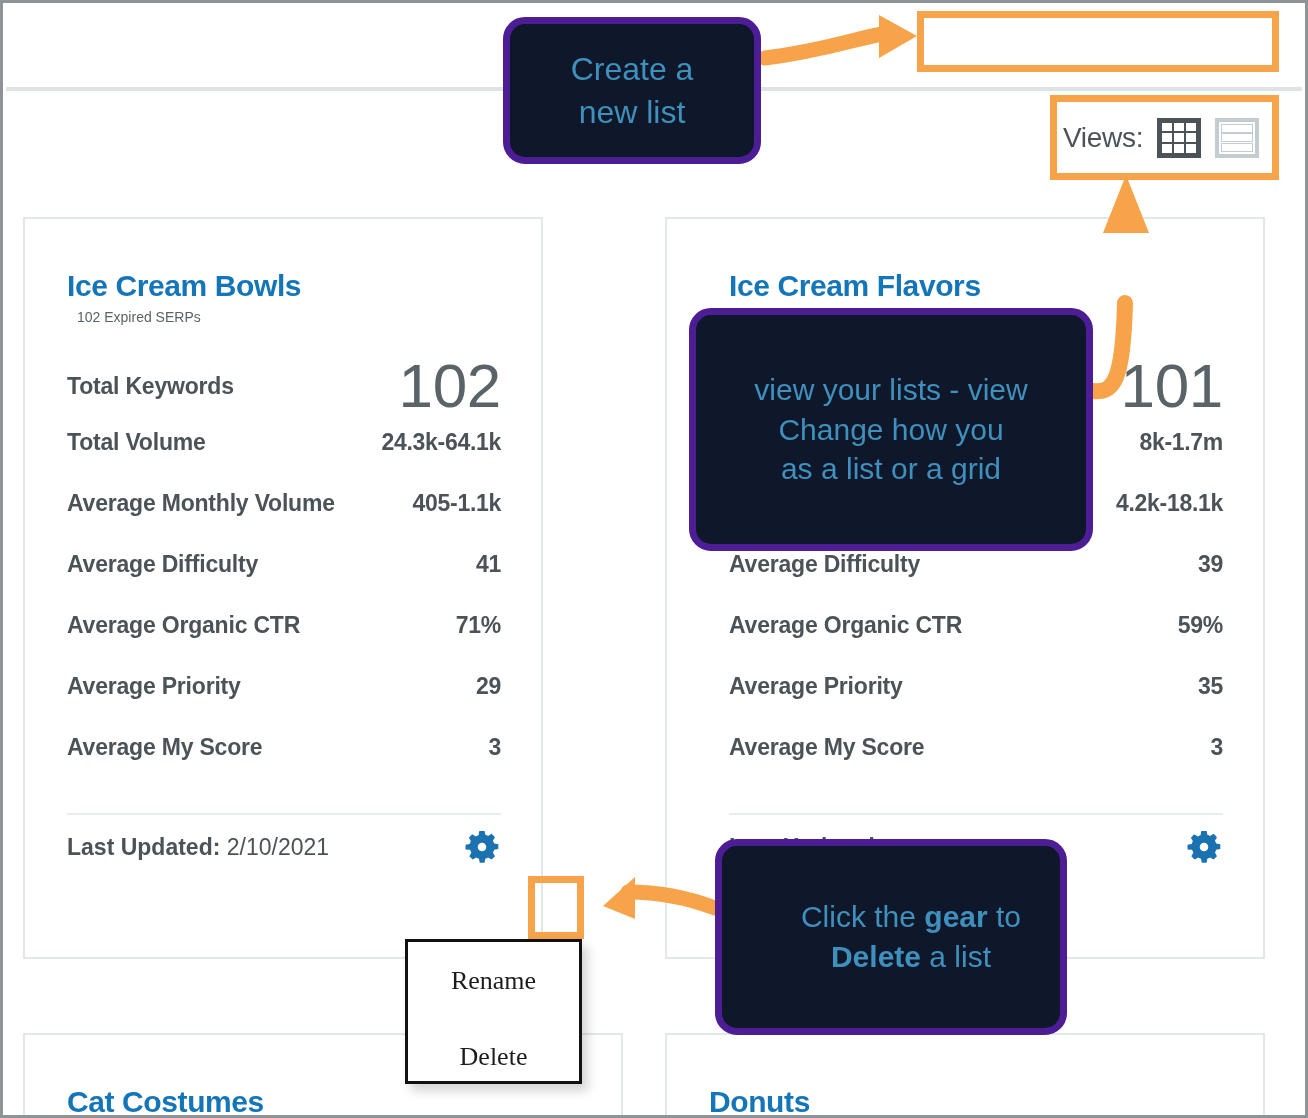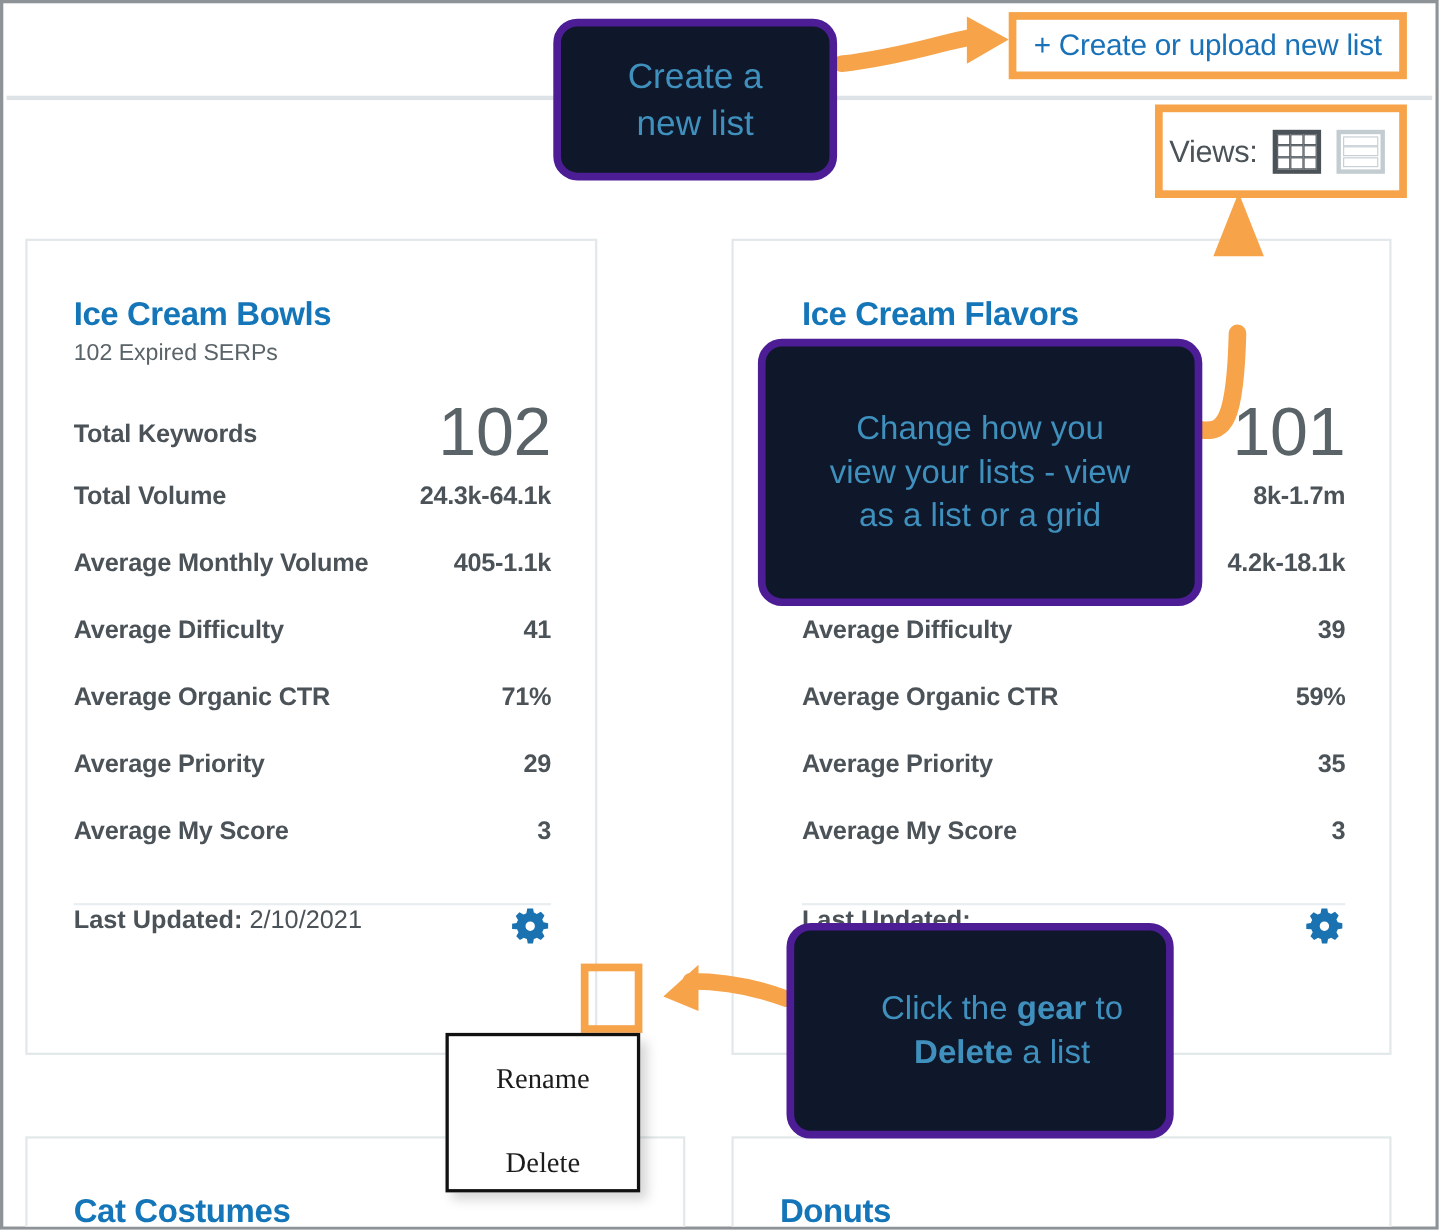--- a/index.html
+++ b/index.html
@@ -96,22 +96,22 @@
   .card-inner { padding: 50px 40px 0 42px; }
   .card-title {
     color: #1476b8;
     font-size: 30px;
     font-weight: bold;
     letter-spacing: -0.4px;
     margin: 0 0 6px 0;
   }
   .card-sub {
     color: #5a6368;
-    font-size: 21px;
-    margin: 0 0 18px 0;
+    font-size: 14px;
+    margin: 0 0 18px 10px;
   }
   .stat-row {
     display: flex;
     align-items: baseline;
     justify-content: space-between;
     height: 61px;
   }
   .stat-row.first { height: 86px; align-items: center; }
   .stat-label {
     color: #4b5358;
@@ -131,21 +131,21 @@
     color: #5a6368;
     line-height: 1;
   }
   .card-hr {
     border: 0;
     border-top: 2px solid #e8eef0;
     margin: 18px 0 0 0;
   }
   .card-foot {
     display: flex;
-    align-items: flex-start;
+    align-items: center;
     justify-content: space-between;
     height: 64px;
   }
   .foot-text { font-size: 23px; color: #4b5358; }
   .foot-text b { font-weight: bold; }
   .foot-text span.date { font-weight: 400; }
 
   .gear-icon { width: 38px; height: 38px; }
 
   
@@ -199,21 +199,20 @@
     z-index: 7;
   }
 </style>
 </head>
 <body>
 
 <div id="screen">
 
   <div class="top-divider"></div>
 
-  <div class="create-list-btn">+ Create or upload new list</div>
   <div class="hl-orange" id="hl-create"></div>
 
   <div class="views-wrap">
     <span class="views-label">Views:</span>
     <span class="icon-grid">
       <i></i>
         <i></i>
         <i></i>
         <i></i>
         <i></i>
@@ -353,22 +352,22 @@
 
   <div class="callout" id="callout-create">
     <div>
       <div>Create a</div>
       <div>new list</div>
     </div>
   </div>
 
   <div class="callout" id="callout-views">
     <div>
+      <div>view your lists - view</div>
       <div>Change how you</div>
-      <div>view your lists - view</div>
       <div>as a list or a grid</div>
     </div>
   </div>
 
   <div class="callout" id="callout-gear">
     <div>
       <div><span>Click the </span><b>gear</b><span> to</span></div>
       <div><b>Delete</b><span> a list</span></div>
     </div>
   </div>

